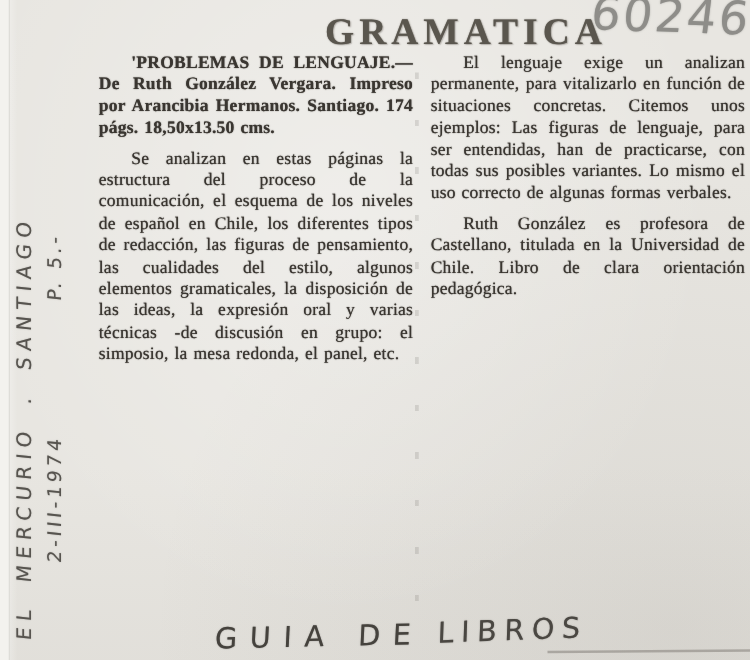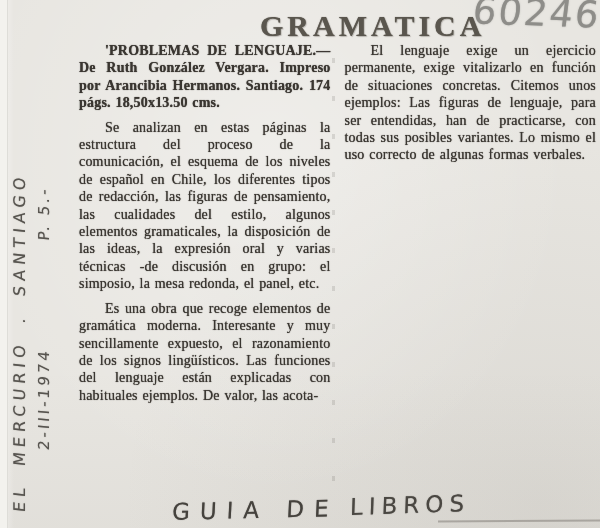--- a/index.html
+++ b/index.html
@@ -116,23 +116,23 @@
         <span>2-III-1974</span>
         <span class="mn-page">P. 5.-</span>
       </div>
     </div>
   </div>
 
   <div class="columns">
     <div class="col">
       <p class="lead">'PROBLEMAS DE LENGUAJE.— De Ruth González Vergara. Impreso por Arancibia Hermanos. Santiago. 174 págs. 18,50x13.50 cms.</p>
       <p>Se analizan en estas páginas la estructura del proceso de la comunicación, el esquema de los niveles de español en Chile, los diferentes tipos de redacción, las figuras de pensamiento, las cualidades del estilo, algunos elementos gramaticales, la disposición de las ideas, la expresión oral y varias técnicas -de discusión en grupo: el simposio, la mesa redonda, el panel, etc.</p>
-      <p>Es una obra que recoge elementos de gramática moderna. Interesante y muy sencillamente expuesto, el razonamiento de los signos lingüísticos. Las funciones del lenguaje están explicadas con habituales ejemplos. De valor, las acota-</p>
     </div>
     <div class="col">
-      <p>El lenguaje exige un ejercicio permanente, exige vitalizarlo en función de situaciones concretas. Citemos unos ejemplos: Las figuras de lenguaje, para ser entendidas, han de practicarse, con todas sus posibles variantes. Lo mismo el uso correcto de algunas formas verbales.</p>
+      <p>El lenguaje exige un analizan permanente, para vitalizarlo en función de situaciones concretas. Citemos unos ejemplos: Las figuras de lenguaje, para ser entendidas, han de practicarse, con todas sus posibles variantes. Lo mismo el uso correcto de algunas formas verbales.</p>
+      <p>Ruth González es profesora de Castellano, titulada en la Universidad de Chile. Libro de clara orientación pedagógica.</p>
     </div>
   </div>
 
   <div class="hand footer-left">GUIA DE</div>
   <div class="hand footer-right">LIBROS</div>
 
 </div>
 
 </body></html>

